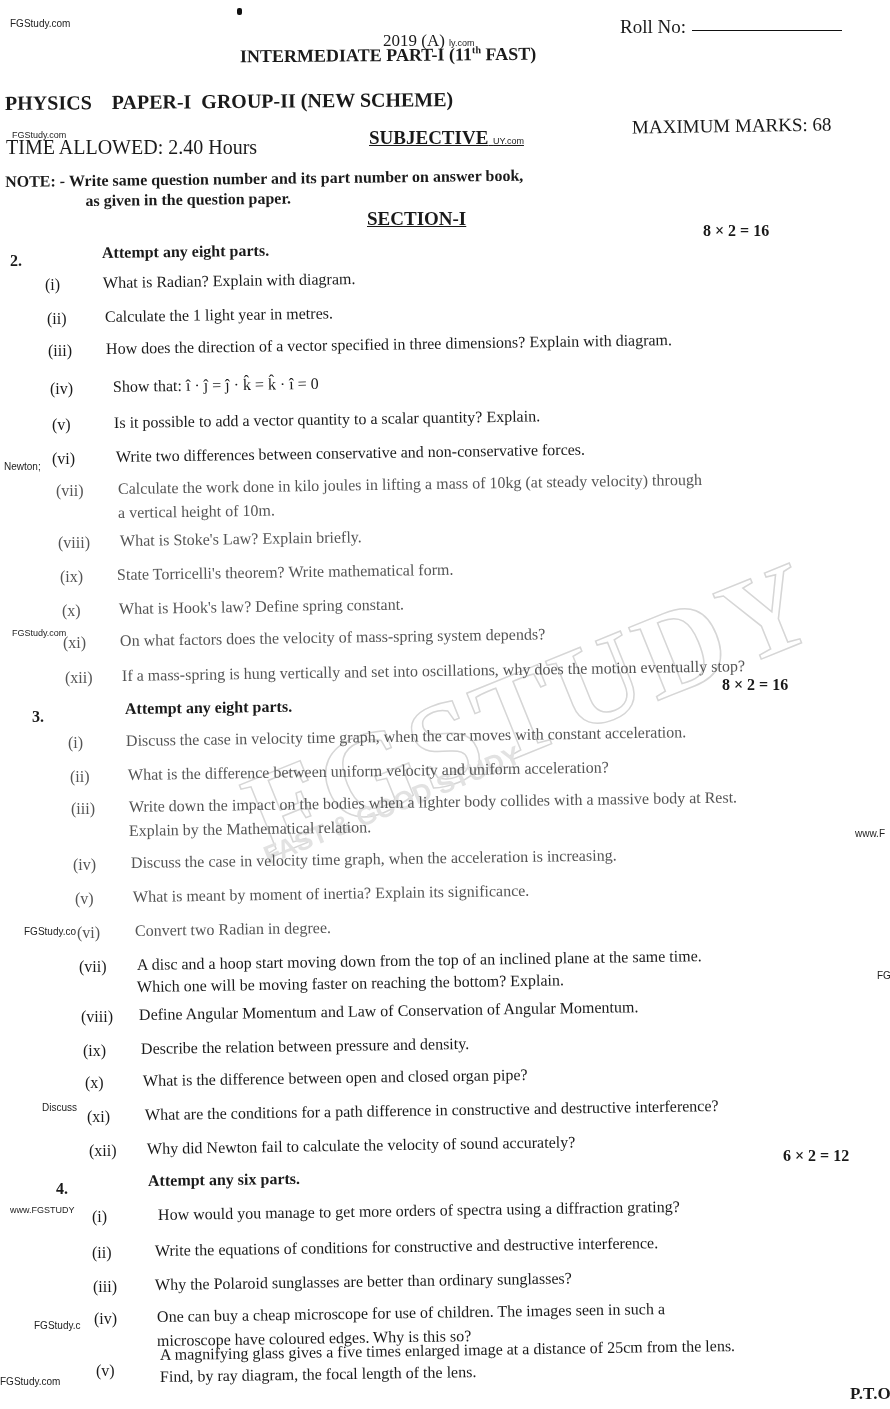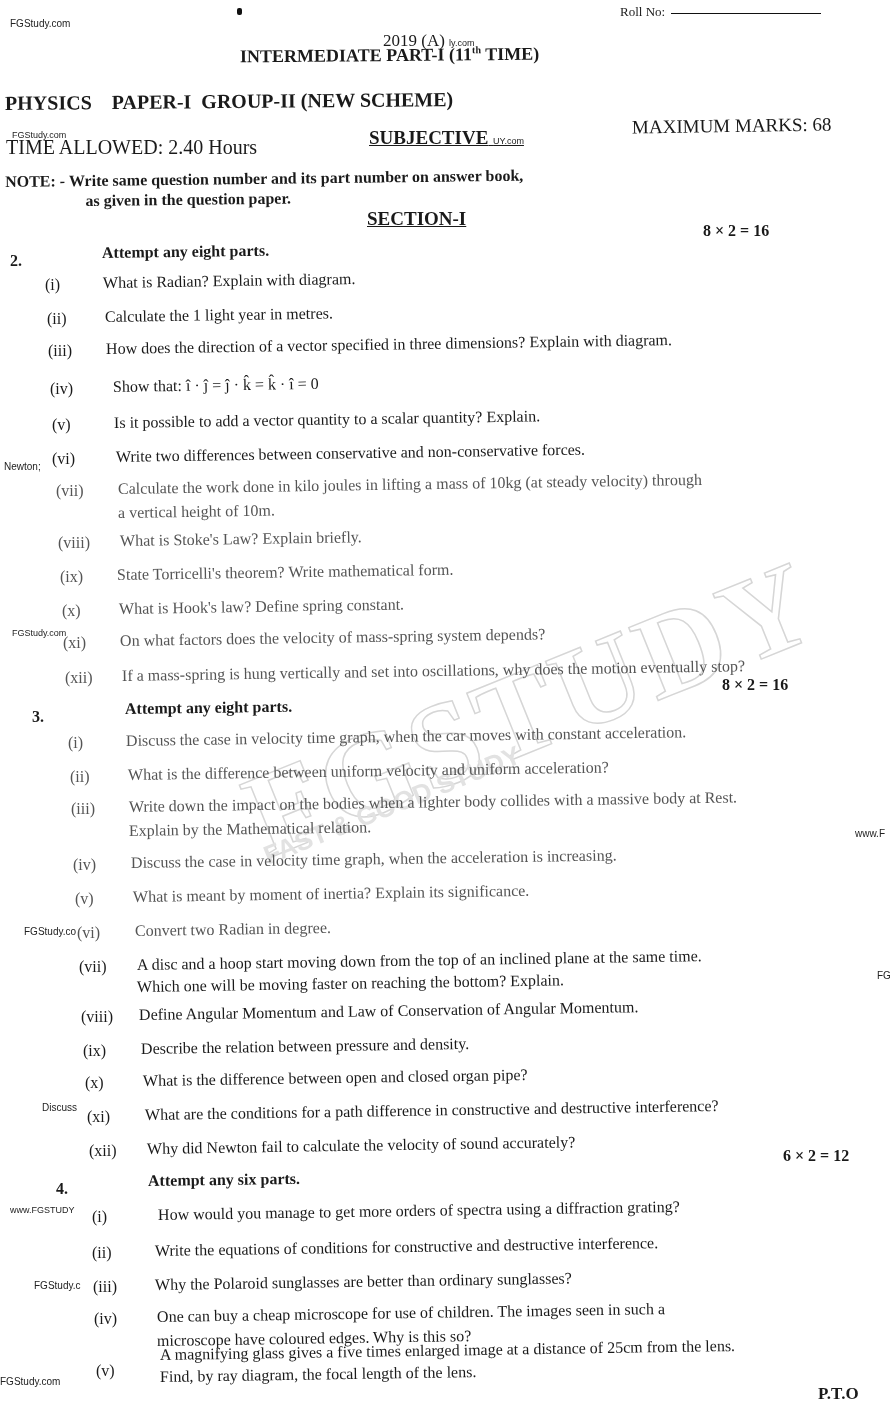--- a/index.html
+++ b/index.html
@@ -4,21 +4,21 @@
 <style>
   html, body { margin: 0; padding: 0; background: #ffffff; }
   body {
     width: 890px; height: 1409px; position: relative; overflow: hidden;
     font-family: "Liberation Serif", "DejaVu Serif", serif; color: #1a1a1a;
   }
   .abs { position: absolute; white-space: nowrap; }
   .wm-small { font-family: "Liberation Sans", "DejaVu Sans", sans-serif; font-size: 10px; color: #222; }
   .hdr-year { font-size: 17px; }
   .hdr-year .tiny { font-family: "Liberation Sans", sans-serif; font-size: 9px; }
-  .roll { font-size: 13px; }
+  .roll { font-size: 19px; margin-top: 12px; }
   .roll .line { display: inline-block; width: 150px; border-bottom: 1.5px solid #111; margin-left: 6px; vertical-align: 2px; }
   .title { font-size: 18px; font-weight: bold; transform: rotate(-0.5deg); }
   .title sup { font-size: 10px; }
   .subj-line { font-size: 20px; font-weight: bold; transform: rotate(-0.5deg); }
   .time { font-size: 20px; }
   .subjective { font-size: 19px; font-weight: bold; text-decoration: underline; }
   .subjective .tiny { font-family: "Liberation Sans", sans-serif; font-size: 9px; font-weight: normal; text-decoration: none; text-align: center; }
   .maxmarks { font-size: 19px; transform: rotate(-0.8deg); }
   .note { font-size: 16px; font-weight: bold; line-height: 20px; transform: rotate(-0.7deg); transform-origin: left top; }
   .section { font-size: 19px; font-weight: bold; text-decoration: underline; }
@@ -52,21 +52,21 @@
 <div class="abs wm-small" style="left:10px;top:18px;">FGStudy.com</div>
 <div class="abs hdr-year" style="left:383px;top:31px;text-align:right;">
   <span>2019 (A)</span>
   <span class="tiny">ly.com</span>
 </div>
 <div class="abs roll" style="left:620px;top:4px;">
   <span>Roll No:</span><span class="line"></span>
 </div>
 
 <div class="abs title" style="left:240px;top:45px;">
-  <span>INTERMEDIATE PART-I (11</span><sup>th</sup><span> TIME)</span>
+  <span>INTERMEDIATE PART-I (11</span><sup>th</sup><span> FAST)</span>
 </div>
 
 <div class="abs subj-line" style="left:5px;top:90px;white-space:pre;">PHYSICS    PAPER-I  GROUP-II (NEW SCHEME)</div>
 
 <div class="abs wm-small" style="left:12px;top:130px;font-size:9px;">FGStudy.com</div>
 <div class="abs time" style="left:6px;top:136px;">TIME ALLOWED: 2.40 Hours</div>
 <div class="abs subjective" style="left:369px;top:127px;">
   <span>SUBJECTIVE</span>
   <span class="tiny">UY.com</span>
 </div>
@@ -200,30 +200,30 @@
 
 <div class="abs wm-small" style="left:10px;top:1205px;font-size:9px;">www.FGSTUDY</div>
 <div class="abs part" style="left:92px;top:1204px;width:800px;height:24px;">
   <span class="num">(i)</span>
   <span class="txt" style="left:66px;">How would you manage to get more orders of spectra using a diffraction grating?</span>
 </div>
 <div class="abs part" style="left:92px;top:1240px;width:800px;height:24px;">
   <span class="num">(ii)</span>
   <span class="txt" style="left:63px;">Write the equations of conditions for constructive and destructive interference.</span>
 </div>
-<div class="abs wm-small" style="left:34px;top:1280px;">FGStudy.c</div>
+<div class="abs wm-small" style="left:34px;top:1320px;">FGStudy.c</div>
 <div class="abs part" style="left:93px;top:1274px;width:800px;height:24px;">
   <span class="num">(iii)</span>
   <span class="txt" style="left:62px;">Why the Polaroid sunglasses are better than ordinary sunglasses?</span>
 </div>
 <div class="abs part" style="left:94px;top:1306px;width:800px;height:48px;">
   <span class="num">(iv)</span>
   <span class="txt" style="left:63px;">One can buy a cheap microscope for use of children.   The images seen in such a</span>
   <span class="txt" style="left:63px;top:24px;">microscope have coloured edges.  Why is this so?</span>
 </div>
 <div class="abs part" style="left:96px;top:1358px;width:800px;height:48px;">
   <span class="num">(v)</span>
   <span class="txt" style="left:64px;top:-14px;">A magnifying glass gives a five times enlarged image at a distance of 25cm from the lens.</span>
   <span class="txt" style="left:64px;top:8px;">Find, by ray diagram, the focal length of the lens.</span>
 </div>
 <div class="abs wm-small" style="left:0px;top:1376px;">FGStudy.com</div>
 
-<div class="abs pto" style="left:818px;top:1384px;">P.T.O</div>
+<div class="abs pto" style="left:850px;top:1384px;">P.T.O</div>
 
 </body></html>

